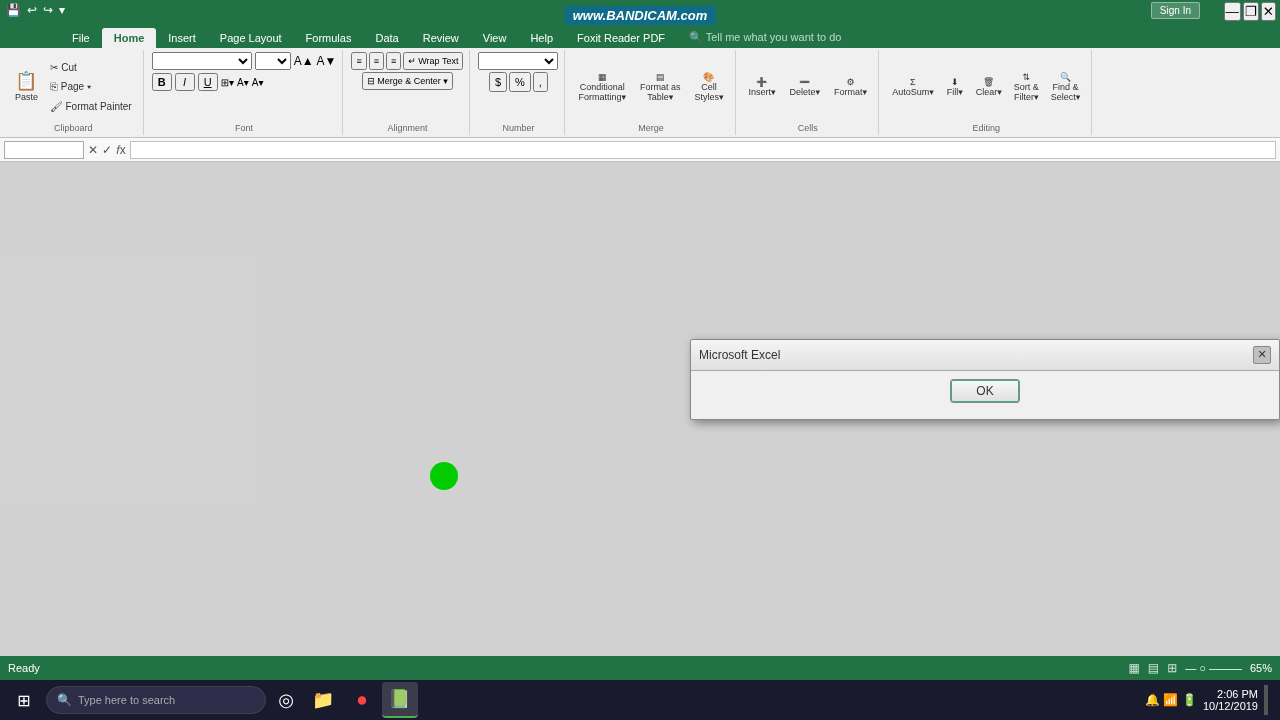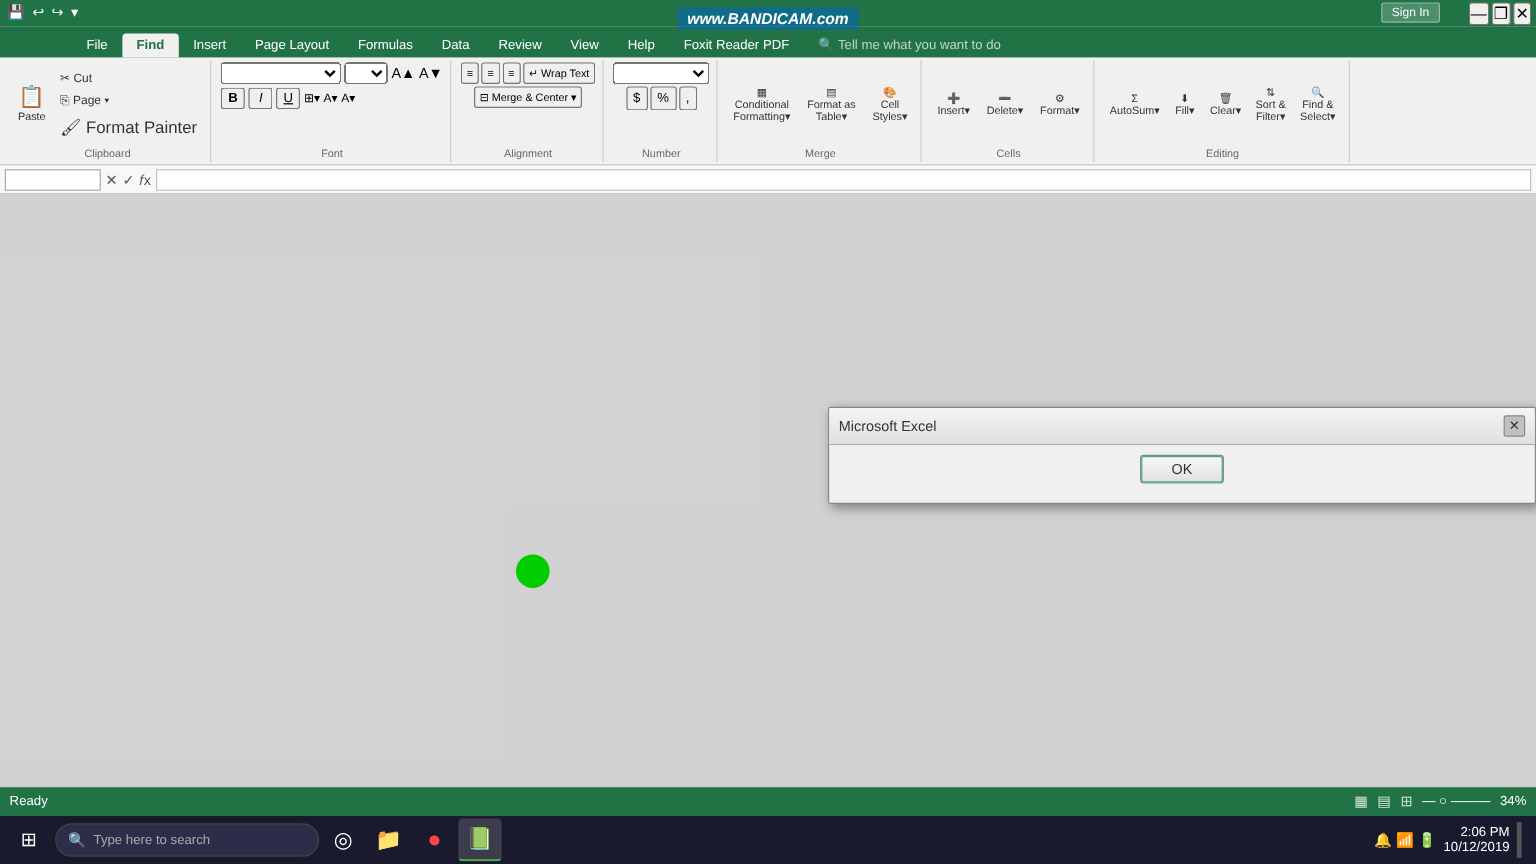--- a/index.html
+++ b/index.html
@@ -394,21 +394,21 @@
   <div class="sign-in-btn">Sign In</div>
   <div style="position:absolute;right:4px;top:2px;display:flex;gap:2px;">
     <button class="win-btn">—</button>
     <button class="win-btn">❐</button>
     <button class="win-btn close">✕</button>
   </div>
 </div>
 
 <div id="ribbon-tabs">
   <div class="ribbon-tab">File</div>
-  <div class="ribbon-tab active">Find</div>
+  <div class="ribbon-tab active">Home</div>
   <div class="ribbon-tab">Insert</div>
   <div class="ribbon-tab">Page Layout</div>
   <div class="ribbon-tab">Formulas</div>
   <div class="ribbon-tab">Data</div>
   <div class="ribbon-tab">Review</div>
   <div class="ribbon-tab">View</div>
   <div class="ribbon-tab">Help</div>
   <div class="ribbon-tab">Foxit Reader PDF</div>
   <div class="ribbon-tab" style="color:rgba(255,255,255,0.7)">🔍 Tell me what you want to do</div>
 </div>
@@ -417,21 +417,21 @@
 
   <div class="ribbon-group">
     <div class="ribbon-group-items">
       <div class="ribbon-btn large">
         <span class="icon">📋</span>
         <span>Paste</span>
       </div>
       <div style="display:flex;flex-direction:column;gap:2px;">
         <div class="ribbon-btn" style="flex-direction:row;font-size:10px;">✂ Cut</div>
         <div class="ribbon-btn" style="flex-direction:row;font-size:10px;">⎘ Page ▾</div>
-        <div class="ribbon-btn" style="flex-direction:row;font-size:14px;">🖌 Format Painter</div>
+        <div class="ribbon-btn" style="flex-direction:row;font-size:10px;">🖌 Format Painter</div>
       </div>
     </div>
     <div class="ribbon-group-label">Clipboard</div>
   </div>
 
   <div class="ribbon-group" style="min-width:150px;">
     <div class="ribbon-group-items" style="flex-direction:column;align-items:flex-start;gap:3px;">
       <div style="display:flex;align-items:center;gap:3px;">
         <select style="width:100px;height:18px;font-size:10px;"></select>
         <select style="width:36px;height:18px;font-size:10px;"></select>
@@ -572,21 +572,21 @@
   <div id="cursor-dot"></div>
 </div>
 
 <div id="status-bar">
   <span>Ready</span>
   <div class="status-right">
     <span class="view-btn">▦</span>
     <span class="view-btn">▤</span>
     <span class="view-btn">⊞</span>
     <span>— ○ ———</span>
-    <span>34%</span>
+    <span>65%</span>
   </div>
 </div>
 
 <div id="taskbar">
   <button id="start-btn">⊞</button>
   <div id="search-bar">
     <span style="color:#aaa;font-size:12px;">🔍</span>
     <span style="color:#aaa;">Type here to search</span>
   </div>
   <div class="taskbar-icon">◎</div>

